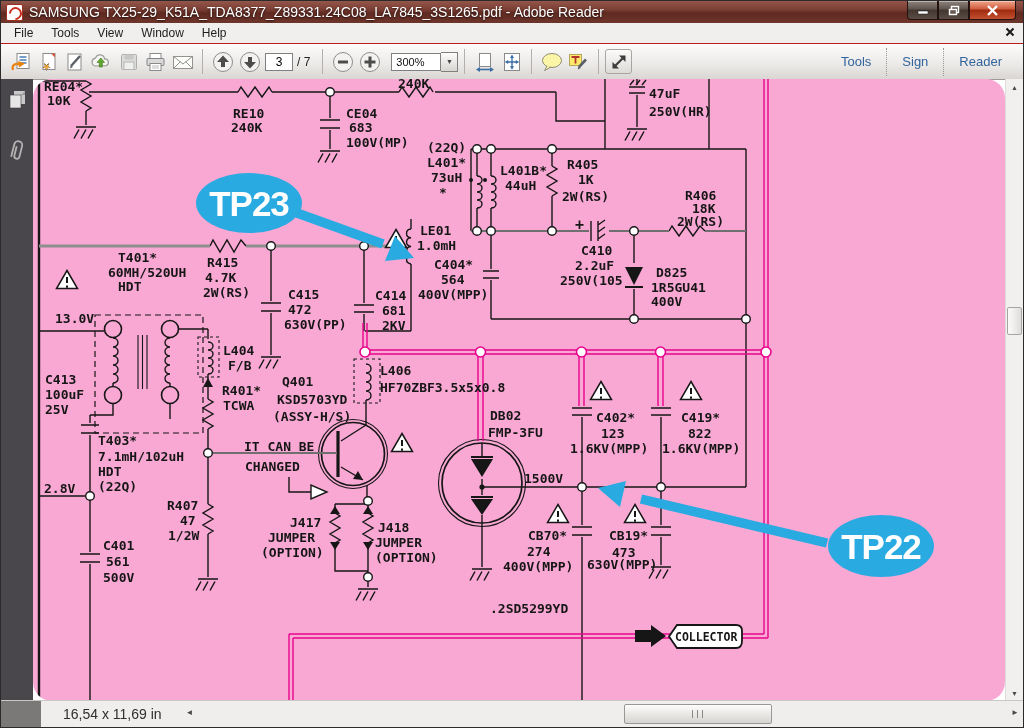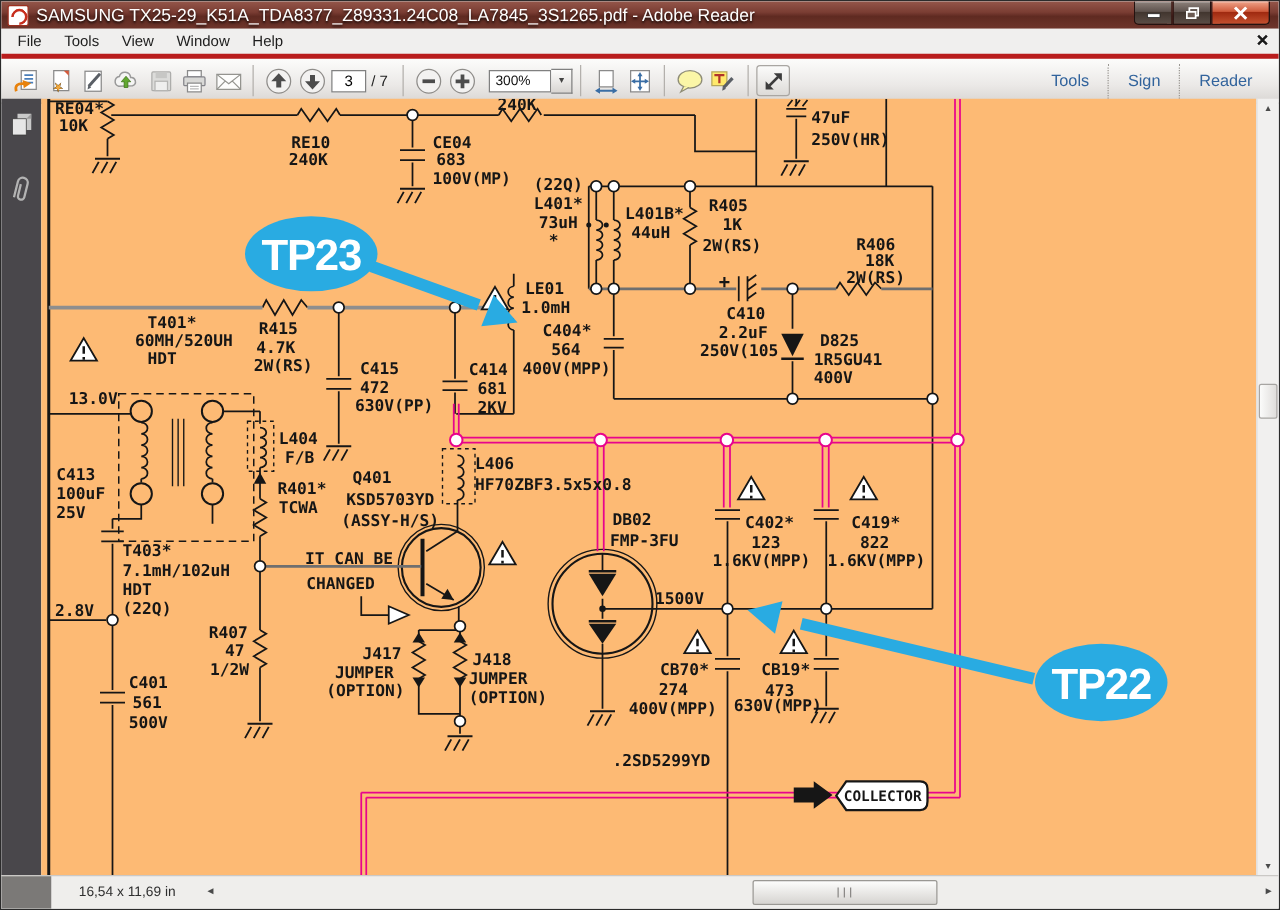--- a/index.html
+++ b/index.html
@@ -12,21 +12,21 @@
   .pdficon{width:15px;height:15px;background:#fff;border:1px solid #9c2f1f;border-radius:2px;position:relative;}
   .pdficon:before{content:"";position:absolute;left:2px;top:2px;width:9px;height:9px;
     border:2.5px solid #c72e1d;border-radius:50%;border-left-color:transparent;transform:rotate(-45deg);}
   .winbtns{position:absolute;right:7px;top:0;display:flex;height:18px;}
   .wbtn{width:29px;height:18px;border:1px solid #241210;border-top:none;display:flex;align-items:center;justify-content:center;
     background:linear-gradient(180deg,#8f837d 0%,#5f534e 45%,#42362f 50%,#5a4d46 100%);box-shadow:inset 0 1px 0 rgba(255,255,255,.4);}
   .wbtn.first{border-radius:0 0 0 4px;}
   .wbtn.close{width:45px;border-radius:0 0 4px 0;
     background:linear-gradient(180deg,#f0a58b 0%,#cf5b3c 45%,#a02a10 50%,#c3502f 100%);}
   
-  .menubar{height:20px;background:#f0efee;border-bottom:4px solid #b91c1c;display:flex;align-items:center;
+  .menubar{height:20px;background:#f0efee;border-bottom:1px solid #b91c1c;display:flex;align-items:center;
     padding-left:4px;font-size:12px;color:#1d1d1d;position:relative;}
   .menu-item{padding:2px 9px;}
   .menuclose{position:absolute;right:8px;top:3px;}
   
   .toolbar{height:35px;background:linear-gradient(180deg,#fcfcfb 0%,#ebe9e7 60%,#d9d6d3 100%);
     border-bottom:1px solid #9d9a95;display:flex;align-items:center;padding:0 6px;}
   .tbtn{width:27px;height:27px;display:flex;align-items:center;justify-content:center;flex:none;border-radius:3px;}
   .tbtn.framed{border:1px solid #a9a6a2;background:linear-gradient(#fbfbfa,#dddbd8);width:25px;height:23px;}
   .sep{width:1px;height:25px;background:#b3b0ac;margin:0 6px;flex:none;}
   .pagebox{width:26px;height:16px;border:1px solid #808080;background:#fff;text-align:center;font-size:12px;
@@ -37,31 +37,31 @@
     align-items:center;padding:0 4px;color:#111;}
   .zoomdrop{width:16px;height:18px;border:1px solid #808080;border-left:none;
     background:linear-gradient(#fdfdfc,#d8d5d2);display:flex;align-items:center;justify-content:center;font-size:7px;color:#444;}
   .actions{margin-left:auto;display:flex;align-items:center;height:100%;}
   .action{font-weight:normal;font-size:13px;padding:0 15px;color:#31639C;}
   .dotsep{width:0;height:28px;border-left:1px dotted #9a9792;}
   
   .content{position:absolute;top:78px;left:0;right:0;bottom:26px;display:flex;}
   .sidebar{width:32px;background:#49474b;display:flex;flex-direction:column;align-items:center;
     padding-top:10px;gap:24px;flex:none;}
-  .canvas{width:975px;background:#fdba74;position:relative;overflow:hidden;}
+  .canvas{width:975px;background:#f9a8d4;position:relative;overflow:hidden;border-radius:19px;}
   .canvas svg.schem{position:absolute;left:0;top:0;}
   .vscroll{width:17px;background:#f1f0ef;border-left:1px solid #dedcda;position:relative;flex:none;}
   .vsarrow{position:absolute;left:0;width:100%;text-align:center;font-size:7px;color:#4a4a4a;}
   .vthumb{position:absolute;left:1px;top:228px;width:13px;height:26px;background:linear-gradient(90deg,#fbfbfa,#dfdddb);
     border:1px solid #a7a5a2;border-radius:2px;}
   
   .statusbar{position:absolute;bottom:0;left:0;right:0;height:26px;background:#efeeec;border-top:1px solid #cac8c5;
     display:flex;align-items:center;}
   .corner{width:40px;height:100%;background:#7b7977;flex:none;}
-  .dims{font-size:11px;color:#2e2e2e;margin:0 22px 0 22px;white-space:nowrap;}
+  .dims{font-size:14px;color:#2e2e2e;margin:0 22px 0 22px;white-space:nowrap;}
   .hscroll{flex:1;height:100%;position:relative;}
   .hsarrow{position:absolute;top:7px;font-size:8px;color:#4a4a4a;}
   .hthumb{position:absolute;left:440px;top:3px;width:146px;height:18px;background:linear-gradient(#fdfdfc,#d6d4d1);
     border:1px solid #9a9894;border-radius:2px;}
   .hthumb i{position:absolute;top:5px;width:1px;height:8px;background:#8b8987;}
 </style>
 </head>
 <body>
 
 <div class="window">

